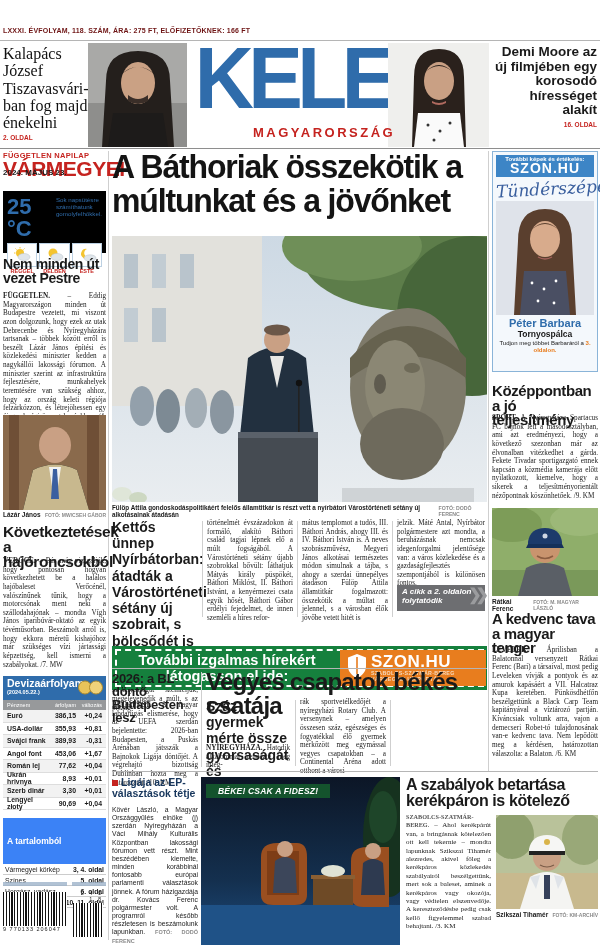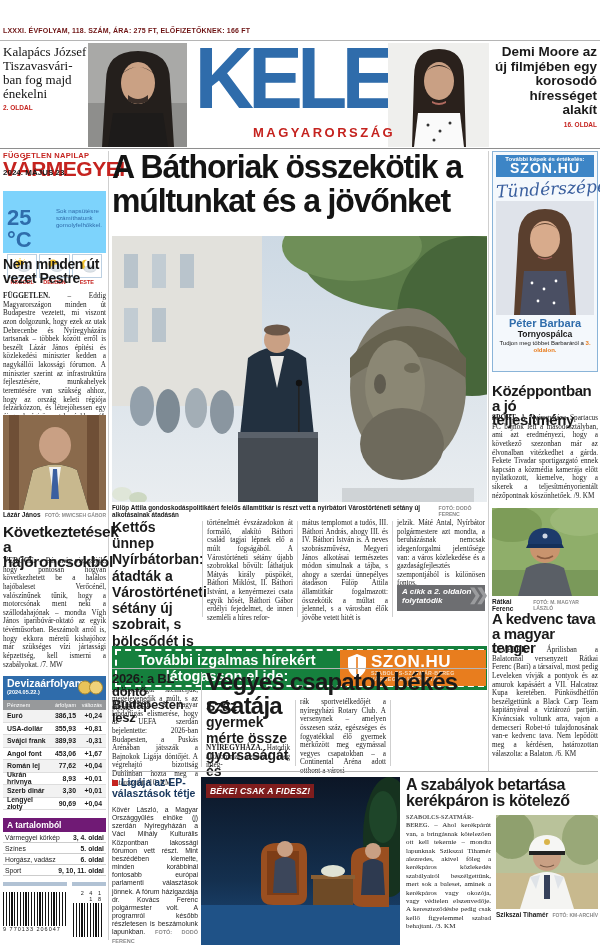--- a/index.html
+++ b/index.html
@@ -4,30 +4,30 @@
 <style>
   *{margin:0;padding:0;box-sizing:border-box}
   html,body{background:#fff}
   #page{position:relative;width:600px;height:947px;background:#fff;overflow:hidden;
         font-family:"Liberation Sans",sans-serif;color:#1a1a1a}
   .abs{position:absolute}
   .rule{background:#b5b5b5}
   .vrule{background:#cfcfcf}
   
   .folio{font-weight:bold;font-size:7px;color:#6e1414;letter-spacing:.2px}
-  .teaser-left-title{font-family:"Liberation Serif",serif;font-size:13px;line-height:1.08;color:#111}
+  .teaser-left-title{font-family:"Liberation Serif",serif;font-size:16px;line-height:1.08;color:#111}
   .pageref{color:#c5231f;font-weight:bold;font-size:6.5px;margin-top:3px}
   .logo{font-weight:bold;font-size:88px;line-height:92px;color:#2f6cab;letter-spacing:-6px;transform:scaleX(.93);transform-origin:center}
   .region{color:#c5231f;font-weight:bold;font-size:13px;letter-spacing:2.5px}
   .teaser-right-title{font-weight:bold;font-size:13.5px;line-height:1.08;text-align:right}
   
   .indep{color:#c5231f;font-weight:bold;font-size:7.5px;letter-spacing:.3px}
   .day{color:#c5231f;font-weight:bold;font-size:21px;line-height:20px;letter-spacing:-.5px}
   .dateline-top{font-weight:bold;font-size:8px}
-  .weather{background:#7dd3fc;padding:16px 4px}
+  .weather{background:#000000;padding:5px 4px}
   .temp{color:#2f6cab;font-weight:bold;font-size:22px;line-height:22px}
   .wdesc{color:#2f6cab;font-size:6.2px;line-height:1.15;width:48px}
   .wicons{display:flex;gap:2px;margin-top:3px}
   .wcell{width:32px;text-align:center}
   .wbox{background:#fff;border:1px solid #bcd0e2;height:24px;display:flex;align-items:center;justify-content:center}
   .wlab{color:#c5231f;font-weight:bold;font-size:5.5px;margin-top:1px}
   h2.small{font-size:14px;line-height:.98;letter-spacing:-.4px}
   h2.small2{font-size:15.5px;line-height:.98;letter-spacing:-.4px}
   .body-s{font-family:"Liberation Serif",serif;font-size:7.2px;line-height:1.2;text-align:justify;color:#222}
   .dl{font-weight:bold}
@@ -42,21 +42,21 @@
   .cur-sub{background:#97999b;color:#fff;font-size:5.5px;display:flex;padding:2px 4px}
   .cur-sub span:nth-child(1){flex:1}
   .cur-sub span:nth-child(2){width:30px;text-align:right}
   .cur-sub span:nth-child(3){width:26px;text-align:right}
   .cur-row{display:flex;align-items:center;height:12.5px;padding:0 4px;border-bottom:1px solid #ddd;font-size:6.9px;font-weight:bold}
   .cur-row:nth-child(odd){background:#f2f2f2}
   .cur-row .cn{flex:1}
   .cur-row .cr{width:30px;text-align:right}
   .cur-row .cc{width:26px;text-align:right}
   
-  .toc-head{background:#701a75;color:#fff;font-weight:bold;font-size:8.5px;padding:2px 4px}
+  .toc-head{background:#3b82f6;color:#fff;font-weight:bold;font-size:8.5px;padding:18px 4px}
   .toc-row{display:flex;justify-content:space-between;font-size:6.8px;padding:1.5px 2px;border-bottom:1px solid #ccc}
   .toc-row .tp{font-weight:bold}
   .micro{height:4px;background:#9db3c9;opacity:.8}
   .bars{background:repeating-linear-gradient(90deg,#111 0 1.2px,#fff 1.2px 2.8px)}
   .ean{font-size:5.5px;letter-spacing:1px}
   
   .mainhead{font-weight:bold;font-size:33px;line-height:1.02;letter-spacing:-1.2px;color:#141414;transform:scaleX(.97);transform-origin:left}
   .photocap{font-weight:bold;font-size:6.3px}
   .photocredit{font-weight:bold;font-size:5.2px;color:#8a8a8a}
   .lead{font-weight:bold;font-size:14px;line-height:1.16}
@@ -66,21 +66,21 @@
   .banner-border{position:absolute;left:3px;top:3px;right:3px;bottom:3px;border:2px dashed #fff}
   .banner-text{position:absolute;left:10px;top:7px;width:210px;color:#fff;font-weight:bold;font-size:14.5px;line-height:1.1;text-align:center}
   .szonbox{position:absolute;left:228px;top:4px;width:146px;height:36px;background:#e87d1e;display:flex;align-items:center;padding-left:8px;gap:5px}
   .szon-brand{color:#fff;font-weight:bold;font-size:17px;line-height:16px;letter-spacing:.5px}
   .szon-sub{color:#f6d9bd;font-weight:bold;font-size:5.3px;line-height:1.2;letter-spacing:.3px}
   h2.mid{font-size:13px;line-height:1.0;letter-spacing:-.3px}
   h2.veg{font-size:24px;line-height:1.0;letter-spacing:-.8px}
   .ep-head{color:#17365c;font-weight:bold;font-size:10.5px;line-height:1.05}
   .redsq{display:inline-block;width:6px;height:6px;background:#c5231f;margin-right:3px}
   .ep-body{font-size:6.8px;line-height:1.2;text-align:justify;color:#222}
-  .overlay-banner{position:absolute;left:5px;top:7px;background:#7f1d1d;color:#fff;font-style:italic;font-weight:bold;font-size:8.5px;padding:2px 4px;letter-spacing:.2px}
+  .overlay-banner{position:absolute;left:5px;top:7px;background:#14532d;color:#fff;font-style:italic;font-weight:bold;font-size:8.5px;padding:2px 12px;letter-spacing:.2px}
   h2.bike{font-size:16px;line-height:1.0;letter-spacing:-.4px}
   
   .promo{border:1px solid #8ab4d8;background:#f4f8fc;padding:3px}
   .promo-top{background:#3d85c6;color:#fff;text-align:center;padding:1px 0 2px}
   .promo-top .l1{font-size:6px;font-weight:bold}
   .promo-top .l2{font-size:14px;font-weight:bold;letter-spacing:1px;line-height:13px}
   .script{font-family:"DejaVu Serif",serif;font-style:italic;font-size:17px;color:#3a5f9e;text-align:center;transform:rotate(-3deg);line-height:24px}
   .promo-name{color:#2f6cab;font-weight:bold;font-size:11px;text-align:center;margin-top:2px}
   .promo-town{font-weight:bold;font-size:8.5px;text-align:center}
   .promo-note{font-size:6px;text-align:center;line-height:1.2;margin-top:1px}

